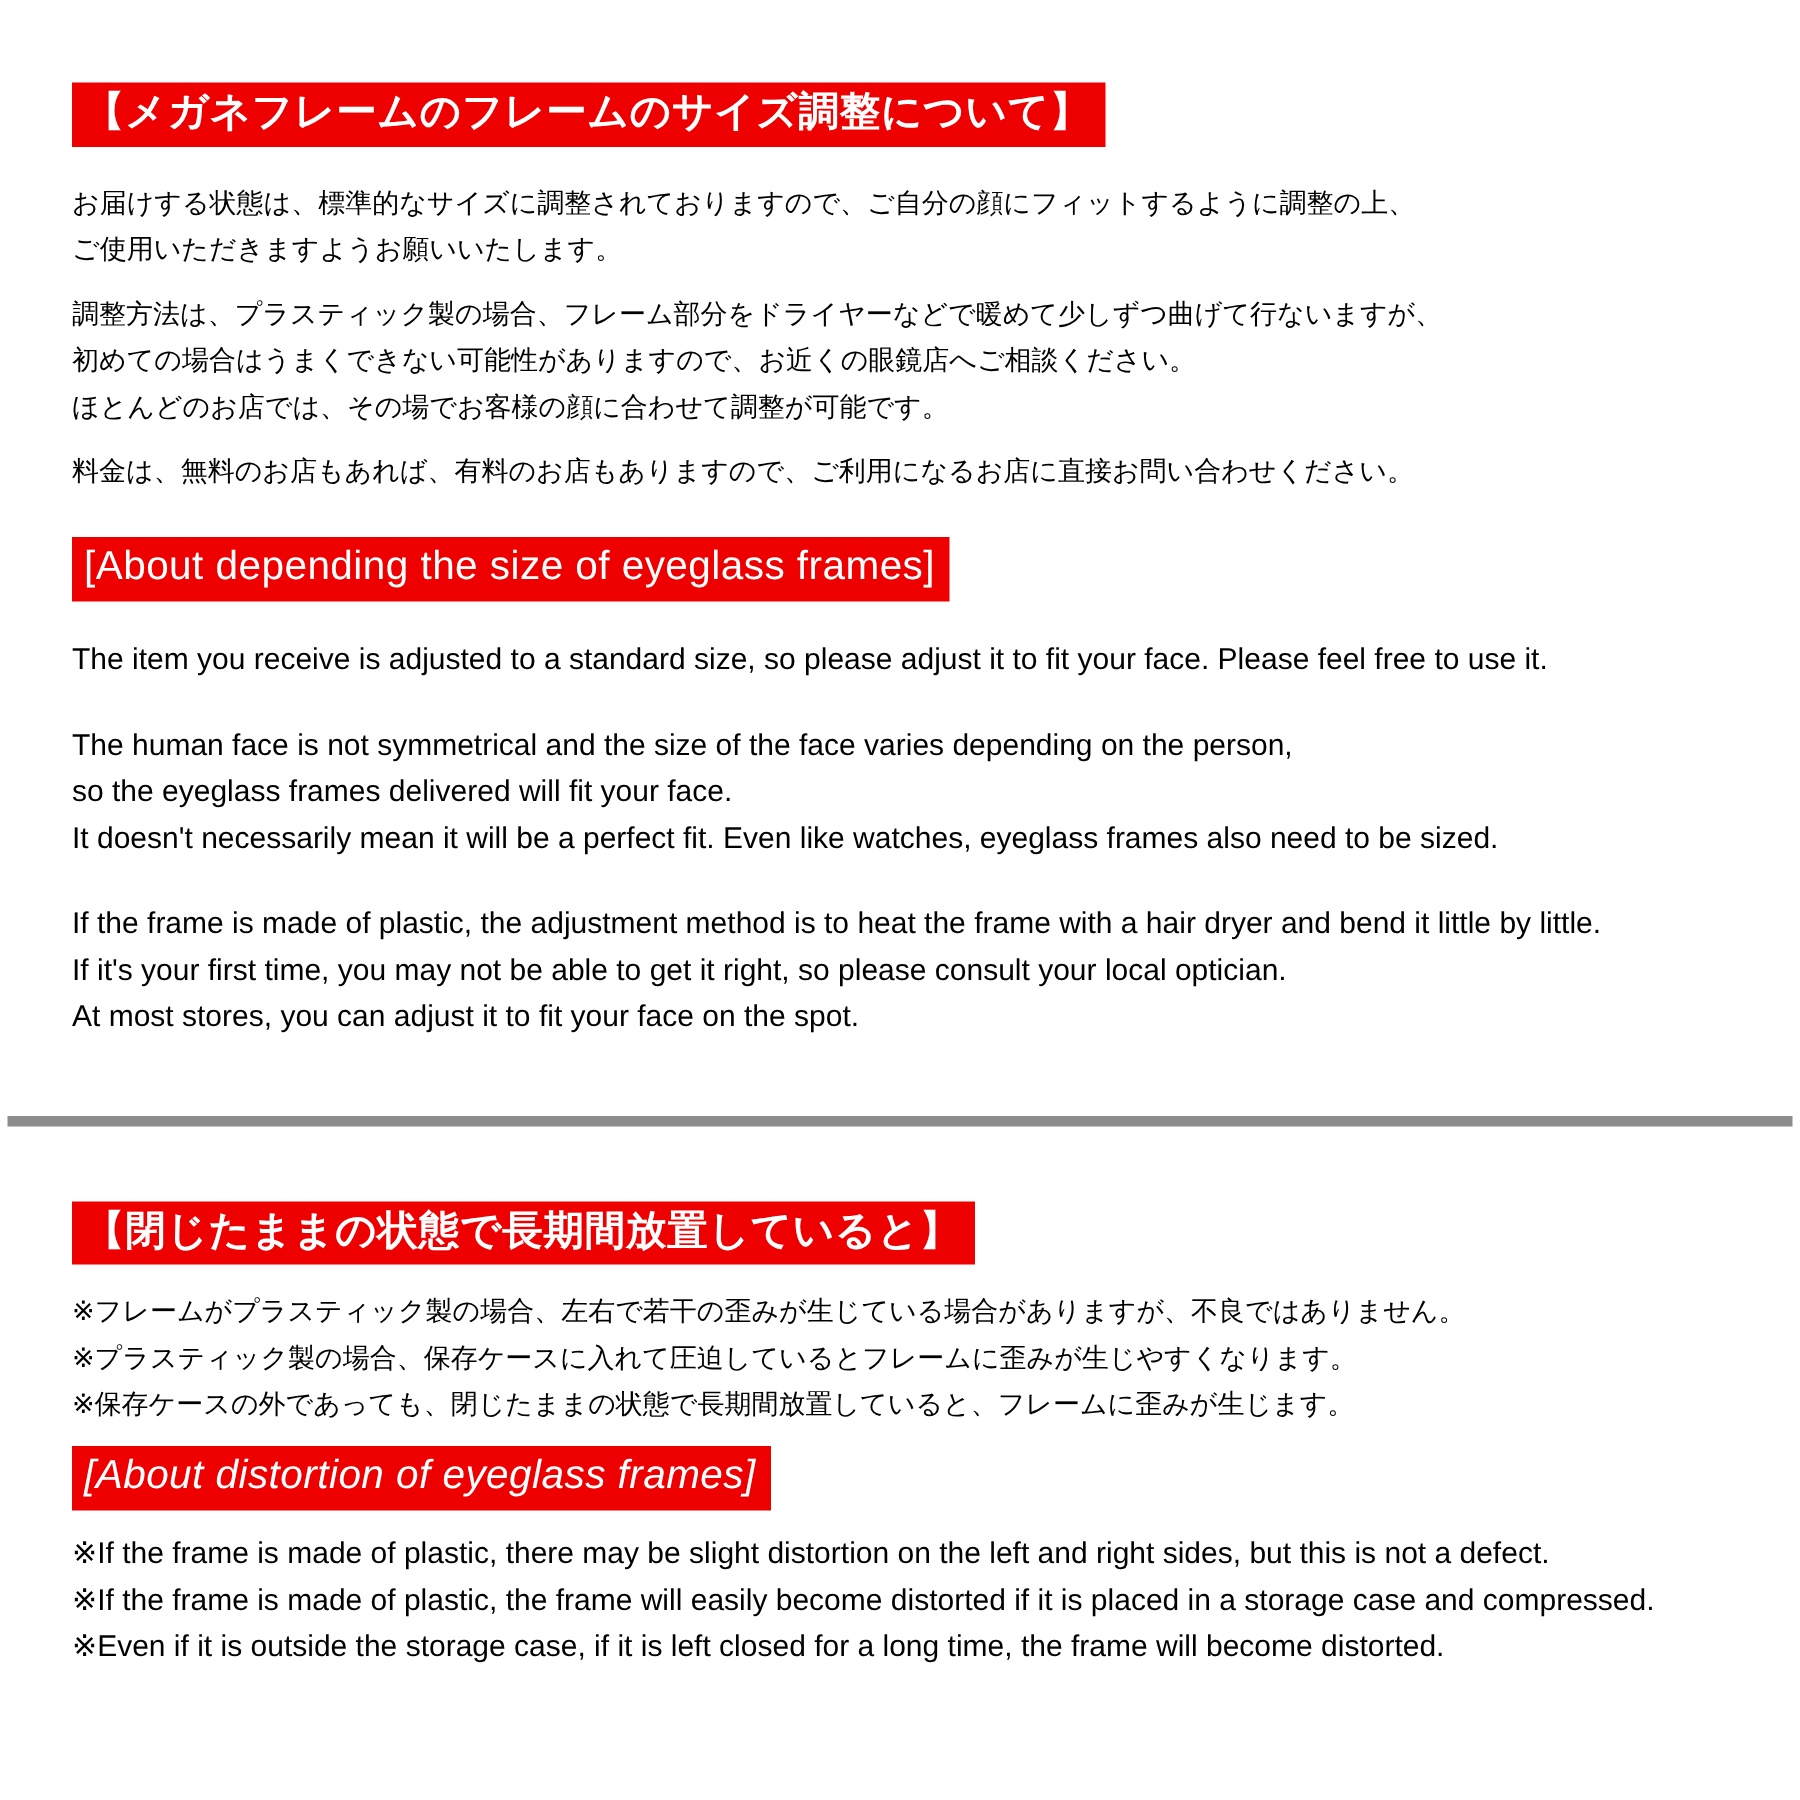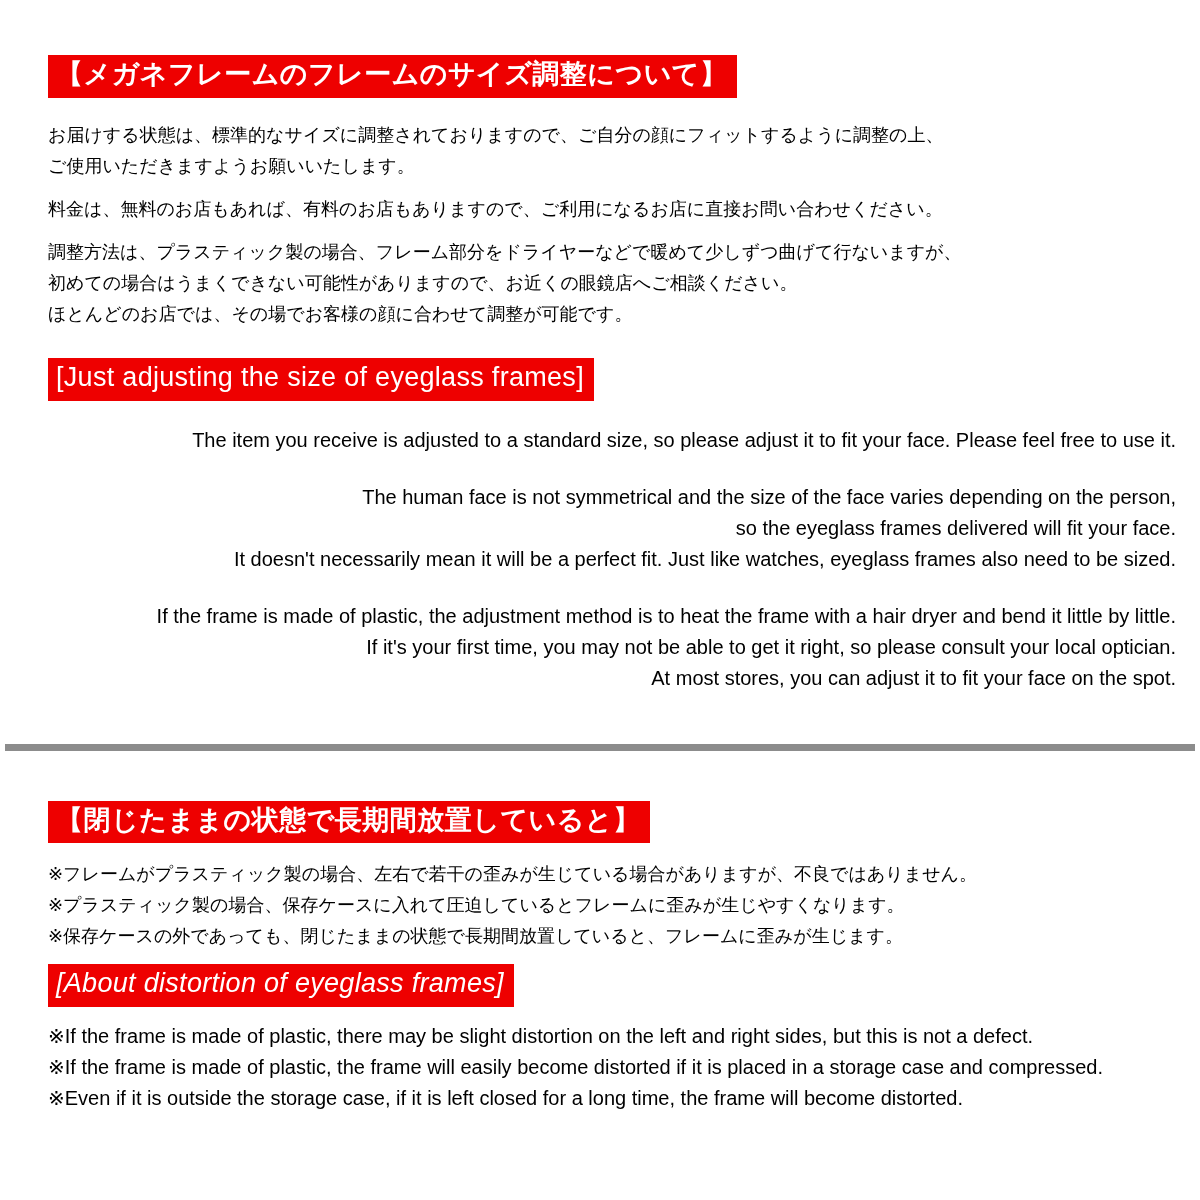--- a/index.html
+++ b/index.html
@@ -48,21 +48,20 @@
   }
   .para-jp {
     font-size: 18px;
     line-height: 31px;
     margin-bottom: 12px;
   }
   .para-en {
     font-size: 20px;
     line-height: 31px;
     margin-bottom: 26px;
-    text-align: right;
   }
   .heading-row { margin: 0; }
   .mb-banner1 { margin-bottom: 22px; }
   .mt-banner-en { margin-top: 28px; }
   .mb-banner-en { margin-bottom: 24px; }
 
   .divider {
     height: 7px;
     background: var(--divider);
     margin: 50px 5px 50px 5px;
@@ -89,33 +88,33 @@
 
 <div class="page">
 
   <section class="content top-section">
     <div class="heading-row mb-banner1">
       <h1 class="banner banner-jp">【メガネフレームのフレームのサイズ調整について】</h1>
     </div>
 
     <p class="para para-jp">お届けする状態は、標準的なサイズに調整されておりますので、ご自分の顔にフィットするように調整の上、
 ご使用いただきますようお願いいたします。</p>
-    <p class="para para-jp">料金は、無料のお店もあれば、有料のお店もありますので、ご利用になるお店に直接お問い合わせください。</p>
     <p class="para para-jp">調整方法は、プラスティック製の場合、フレーム部分をドライヤーなどで暖めて少しずつ曲げて行ないますが、
 初めての場合はうまくできない可能性がありますので、お近くの眼鏡店へご相談ください。
 ほとんどのお店では、その場でお客様の顔に合わせて調整が可能です。</p>
+    <p class="para para-jp">料金は、無料のお店もあれば、有料のお店もありますので、ご利用になるお店に直接お問い合わせください。</p>
 
     <div class="heading-row mt-banner-en mb-banner-en">
-      <h2 class="banner banner-en">[Just adjusting the size of eyeglass frames]</h2>
+      <h2 class="banner banner-en">[About depending the size of eyeglass frames]</h2>
     </div>
 
     <p class="para para-en">The item you receive is adjusted to a standard size, so please adjust it to fit your face. Please feel free to use it.</p>
     <p class="para para-en">The human face is not symmetrical and the size of the face varies depending on the person,
 so the eyeglass frames delivered will fit your face.
-It doesn't necessarily mean it will be a perfect fit. Just like watches, eyeglass frames also need to be sized.</p>
+It doesn't necessarily mean it will be a perfect fit. Even like watches, eyeglass frames also need to be sized.</p>
     <p class="para para-en">If the frame is made of plastic, the adjustment method is to heat the frame with a hair dryer and bend it little by little.
 If it's your first time, you may not be able to get it right, so please consult your local optician.
 At most stores, you can adjust it to fit your face on the spot.</p>
   </section>
 
   <div class="divider"></div>
 
   <section class="content bottom-section">
     <div class="heading-row mb-banner3">
       <h2 class="banner banner-jp">【閉じたままの状態で長期間放置していると】</h2>

